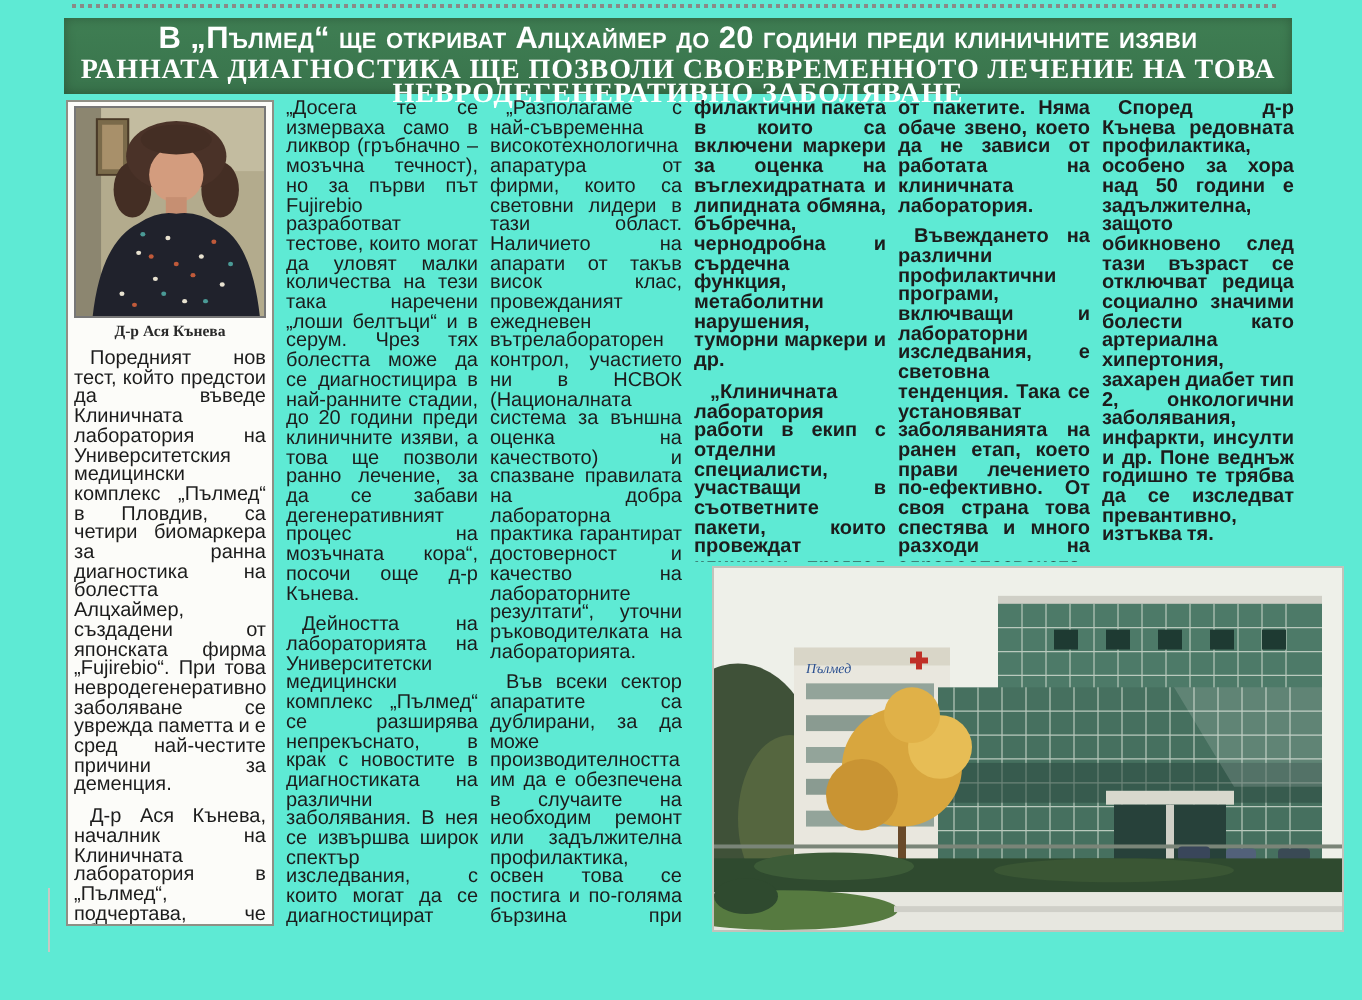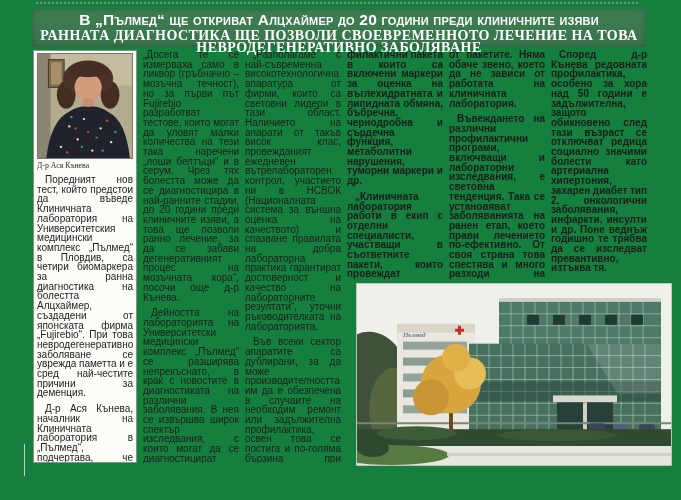--- a/index.html
+++ b/index.html
@@ -1,37 +1,37 @@
 <!DOCTYPE html>
 <html><head>
 <meta charset="utf-8">
 <style>
   html,body{margin:0;padding:0;background:#ffffff;}
-  .page{position:relative;width:681px;height:500px;background:#15803d;overflow:hidden;
+  .page{position:relative;width:681px;height:500px;background:#5eead4;overflow:hidden;
         font-family:"Liberation Sans",sans-serif;}
   .perforation{position:absolute;left:36px;top:2px;width:602px;height:0;
         border-top:2px dotted #8a8a86;}
   .banner{position:absolute;left:32px;top:9px;width:614px;height:38px;
         background:linear-gradient(#3f7e53,#39744c);color:#fff;text-align:center;
         box-shadow:inset 0 0 6px rgba(0,0,0,.25);}
   .banner .title{font-size:15.5px;font-weight:bold;font-variant-caps:small-caps;
         letter-spacing:.2px;line-height:20px;margin-top:1px;white-space:nowrap;}
   .banner .subtitle{font-size:14px;font-weight:bold;letter-spacing:.45px;line-height:12px;
         font-family:"Liberation Serif",serif;}
   .cols{position:absolute;left:33px;top:50px;width:614px;height:413px;
         display:flex;gap:6px;}
   .col{flex:1 1 0;overflow:hidden;min-width:0;}
   .col.short{height:231px;font-weight:bold;}
   .col.boxed{border:1px solid #8f8f85;padding:2px 3px;background:#fcfcf9;}
   .col p{margin:0 0 6px 0;font-size:10px;line-height:9.7px;text-align:justify;
         color:#1c1c1c;text-indent:8px;word-spacing:-0.3px;}
   .col p.cont{text-indent:0;}
   .portrait{display:block;width:100%;height:106px;border:1px solid #777;box-sizing:border-box;}
-  .caption{font-family:"Liberation Serif",serif;font-size:7.8px;font-weight:normal;
-        color:#2a2a2a;margin:2px 0 5px 0;}
+  .caption{font-family:"Liberation Serif",serif;font-size:7.8px;font-weight:bold;
+        text-align:center;color:#2a2a2a;margin:2px 0 5px 0;}
   .building{position:absolute;left:356px;top:283px;width:314px;height:181px;
         border:1px solid #c2c2ba;box-sizing:content-box;}
   .building svg{display:block;width:100%;height:100%;}
   .scan-mark{position:absolute;left:24px;top:444px;width:1px;height:32px;background:#c9c9c4;}
 </style>
 </head>
 <body>
 
 <div class="page">
 

